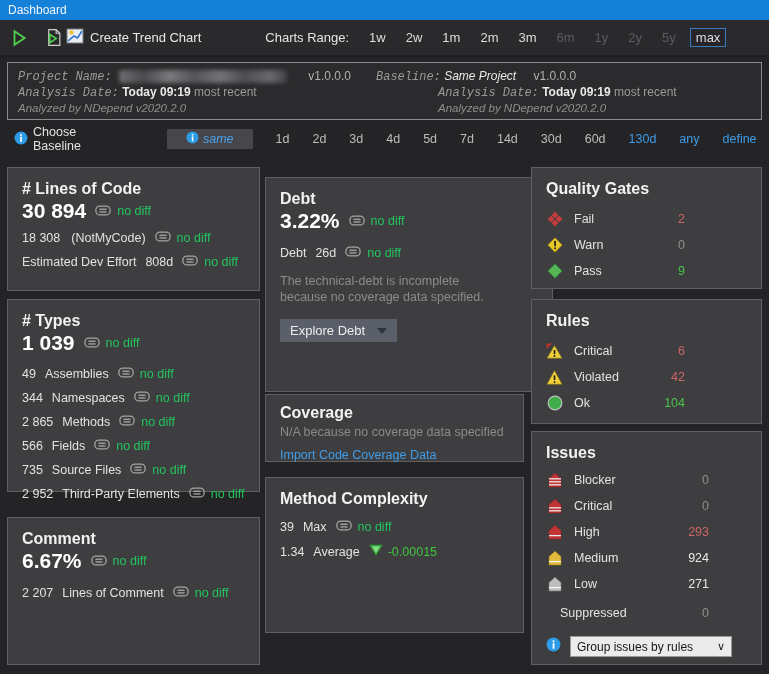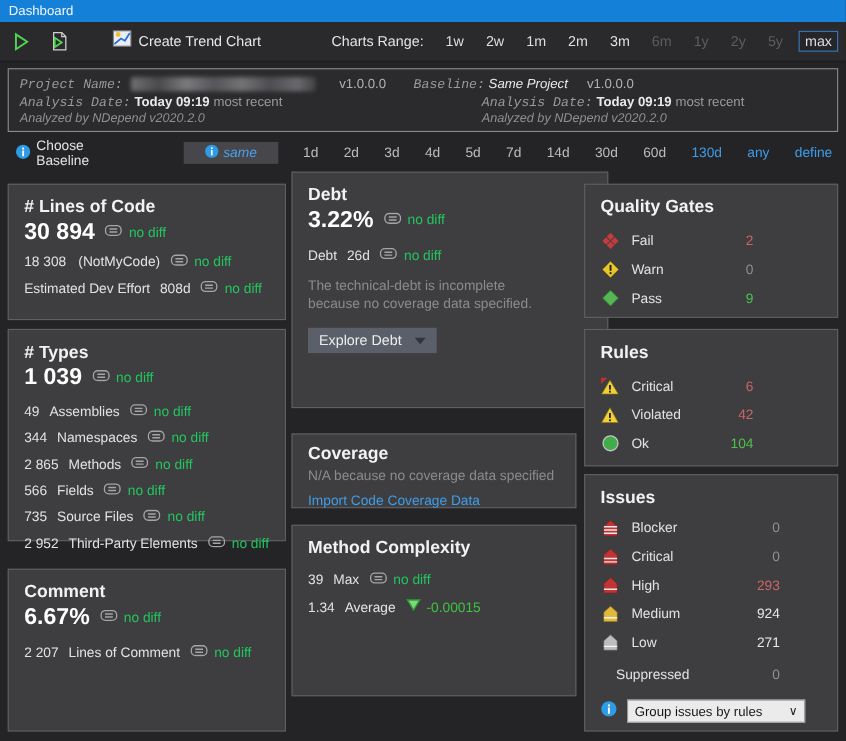--- a/index.html
+++ b/index.html
@@ -10,21 +10,21 @@
   
   .titlebar { position:absolute; left:0; top:0; width:769px; height:20px;
     background:#1580d8; color:#f2f6fb; font-size:12px; line-height:20px; padding-left:8px; }
 
   
   .toolbar { position:absolute; left:0; top:20px; width:769px; height:37px;
     background:#2a2a2c; display:flex; align-items:center; border-bottom:2px solid #1f1f21; }
   .tbtn { display:inline-flex; align-items:center; justify-content:center;
     width:26px; height:26px; cursor:pointer; }
   .tbtn svg { display:block; }
-  .trend-group { display:flex; align-items:center; gap:6px; margin-left:36px; cursor:pointer; }
+  .trend-group { display:flex; align-items:center; gap:6px; cursor:pointer; }
   .trend-group .lbl { color:#e8e8e8; font-size:13px; }
   .charts-range-label { color:#e4e4e4; font-size:13px; margin-left:64px; }
   .ranges { display:flex; align-items:center; margin-left:10px; }
   .range { color:#dedede; font-size:13px; padding:2px 6px; margin:0 4px; cursor:pointer; }
   .range.disabled { color:#5d5d60; cursor:default; }
   .range.selected { border:1px solid #3a7abf; background:#26262a; padding:1px 5px; }
 
   
   .infobox { position:absolute; left:7px; top:62px; width:755px; height:58px;
     background:#2b2b2d; border:1px solid #8b8b8e; padding:5px 10px; font-size:12px; }
@@ -50,21 +50,21 @@
     padding:2px 19px; margin-left:86px; cursor:pointer;font-style:italic; }
   .same-box span { color:#4aa0e8; }
   .bopt { color:#bdbdbd; margin-left:23px; cursor:pointer; }
   .bopt.link { color:#3f9ce8; }
 
   
   .panel { position:absolute; background:#3e3e40; border:1px solid #606063; padding:12px 14px; }
   .p-loc        { left:7px;   top:167px; width:253px; height:124px; }
   .p-types      { left:7px;   top:299px; width:253px; height:193px; }
   .p-comment    { left:7px;   top:517px; width:253px; height:148px; }
-  .p-debt       { left:265px; top:156px; width:288px; height:215px; }
+  .p-debt       { left:265px; top:177px; width:288px; height:215px; }
   .p-coverage   { left:265px; top:394px; width:259px; height:68px;  padding-top:9px; }
   .p-complexity { left:265px; top:477px; width:259px; height:156px; }
   .p-qg         { left:531px; top:167px; width:231px; height:122px; }
   .p-rules      { left:531px; top:299px; width:231px; height:125px; }
   .p-issues     { left:531px; top:431px; width:231px; height:234px; }
 
   .ptitle { color:#f2f2f2; font-size:16px; font-weight:bold; }
   .bigrow { display:flex; align-items:center; gap:9px; margin-top:1px; }
   .bigval { color:#ffffff; font-size:21px; font-weight:bold; cursor:pointer; }
   .nodiff { display:inline-flex; align-items:center; gap:6px; }

